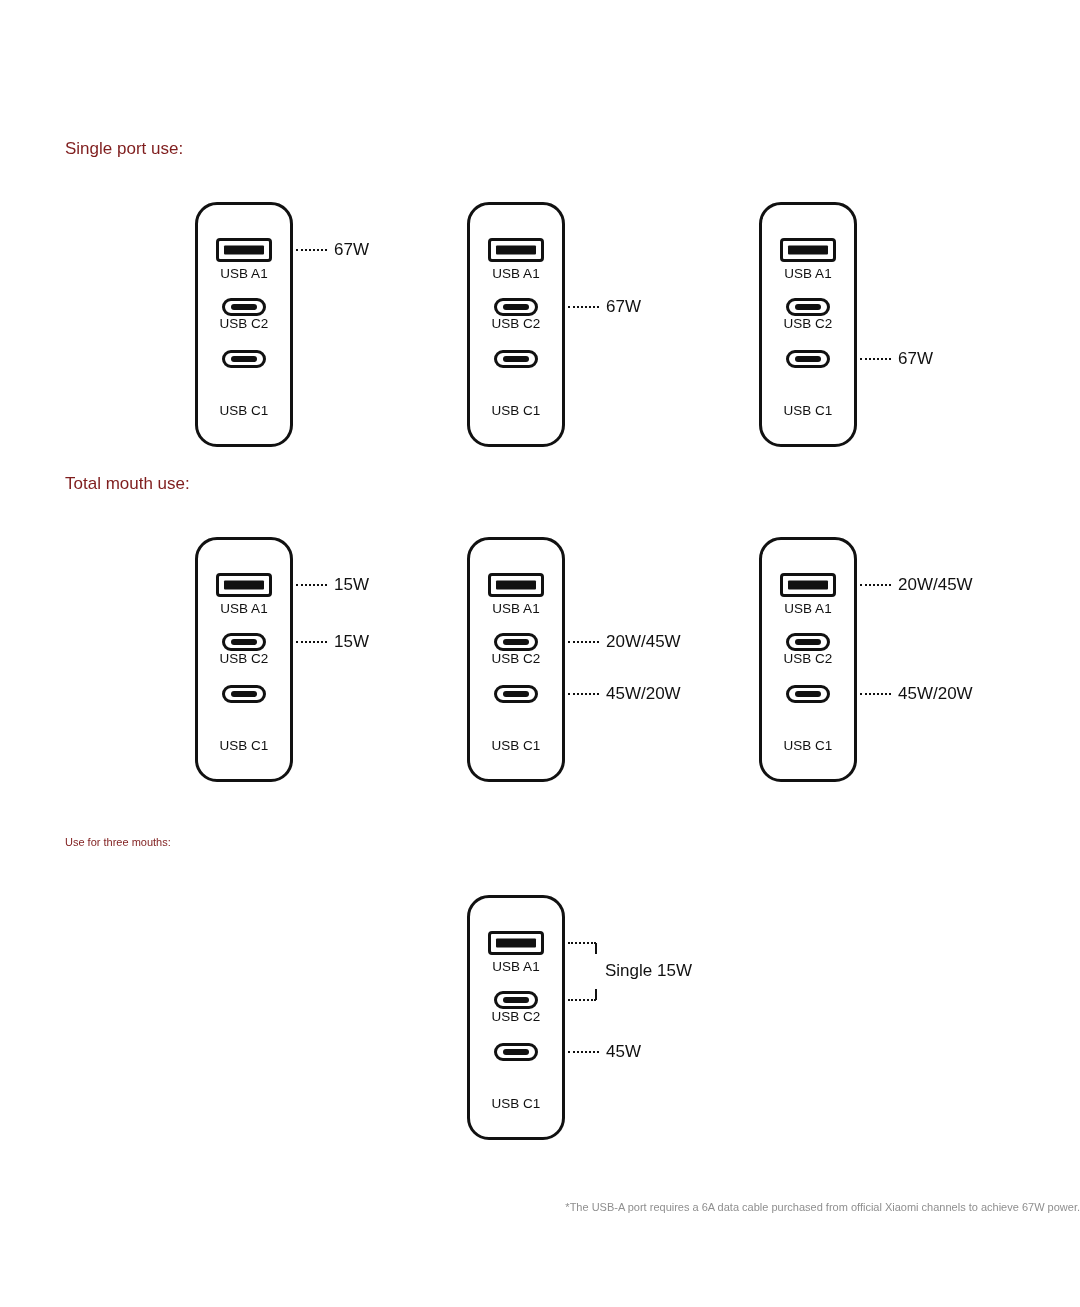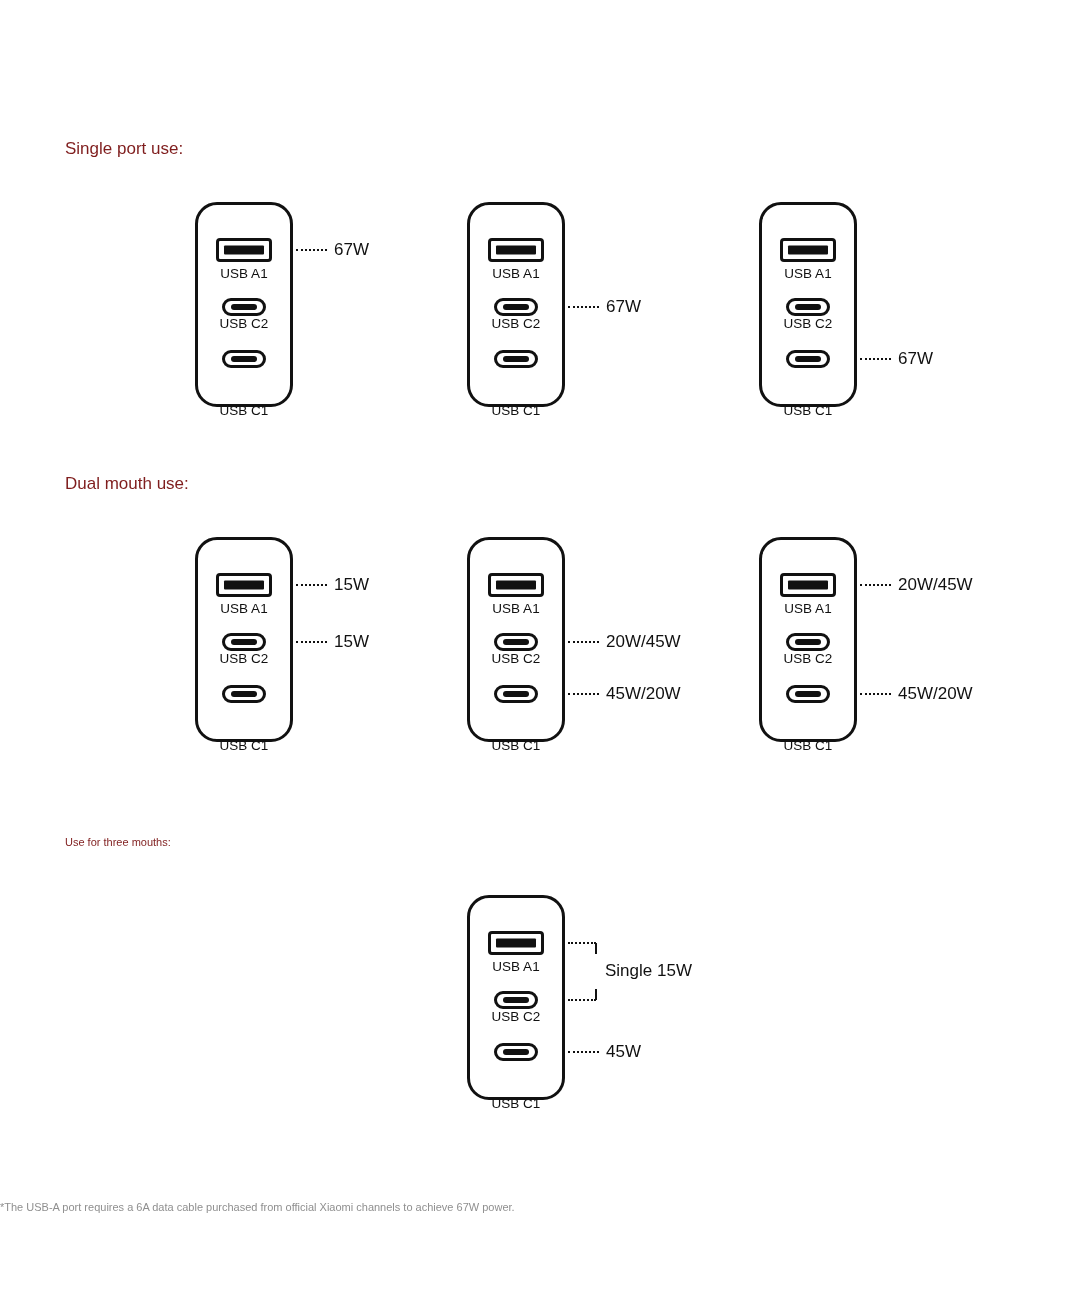--- a/index.html
+++ b/index.html
@@ -11,21 +11,21 @@
     position:relative;width:1080px;height:1307px;background:#ffffff;
     margin:0 auto;overflow:hidden;
     font-family:"Liberation Sans","DejaVu Sans",sans-serif;
     color:var(--ink);
   }
   .heading{position:absolute;left:65px;font-size:17px;line-height:20px;color:#7f1d1d;white-space:nowrap;}
   .heading.small{font-size:11px;line-height:13px;text-align:right;}
 
   
   .charger{
-    position:absolute;width:98px;height:205px;box-sizing:border-box;
+    position:absolute;width:98px;height:245px;box-sizing:border-box;
     border:3px solid var(--ink);border-radius:22px;background:#fff;
   }
   .charger > *{position:absolute;left:50%;transform:translateX(-50%);}
 
   .usb-a{top:33px;width:56px;height:24px;box-sizing:border-box;border:3px solid var(--ink);border-radius:4px;background:#fff;}
   .usb-a i{position:absolute;left:50%;top:50%;transform:translate(-50%,-50%);width:40px;height:9px;background:var(--ink);border-radius:1px;}
   .usb-c{width:44px;height:18px;box-sizing:border-box;border:3px solid var(--ink);border-radius:10px;background:#fff;}
   .usb-c i{position:absolute;left:50%;top:50%;transform:translate(-50%,-50%);width:26px;height:6px;background:var(--ink);border-radius:3px;}
   .c2{top:93px;}
   .c1{top:145px;}
@@ -38,21 +38,21 @@
   
   .callout{position:absolute;display:flex;align-items:center;transform:translateY(-50%);}
   .dots{width:31px;height:0;border-top:2px dotted var(--ink);}
   .wlabel{margin-left:7px;font-size:17px;line-height:20px;white-space:nowrap;color:var(--ink);text-align:center;}
 
   
   .bracket-h{position:absolute;width:28px;height:0;border-top:2px dotted var(--ink);}
   .bracket-v{position:absolute;width:0;height:11px;border-left:2px dashed var(--ink);}
   .total-label{position:absolute;transform:translateY(-50%);font-size:17px;line-height:20px;white-space:nowrap;color:var(--ink);}
 
-  .footnote{position:absolute;left:0;right:0;top:1201px;text-align:left;font-size:11px;line-height:13px;color:var(--muted);}
+  .footnote{position:absolute;left:0;right:0;top:1201px;text-align:right;font-size:11px;line-height:13px;color:var(--muted);}
 </style>
 </head>
 <body>
 
 <div class="canvas">
 
   <div>
     <div class="heading" style="top:139px">Single port use:</div>
 
     <div class="charger" style="left:195px;top:202px">
@@ -107,21 +107,21 @@
         </div>
       <div class="plabel pl-c1">USB C1</div>
     </div>
     <div class="callout" style="left:860px;top:359px">
       <div class="dots"></div>
       <div class="wlabel">67W</div>
     </div>
   </div>
 
   <div>
-    <div class="heading" style="top:474px">Dual mouth use:</div>
+    <div class="heading" style="top:474px">Total mouth use:</div>
 
     <div class="charger" style="left:195px;top:537px">
       <div class="usb-a">
           <i></i>
         </div>
       <div class="plabel pl-a">USB A1</div>
       <div class="usb-c c2">
           <i></i>
         </div>
       <div class="plabel pl-c2">USB C2</div>

